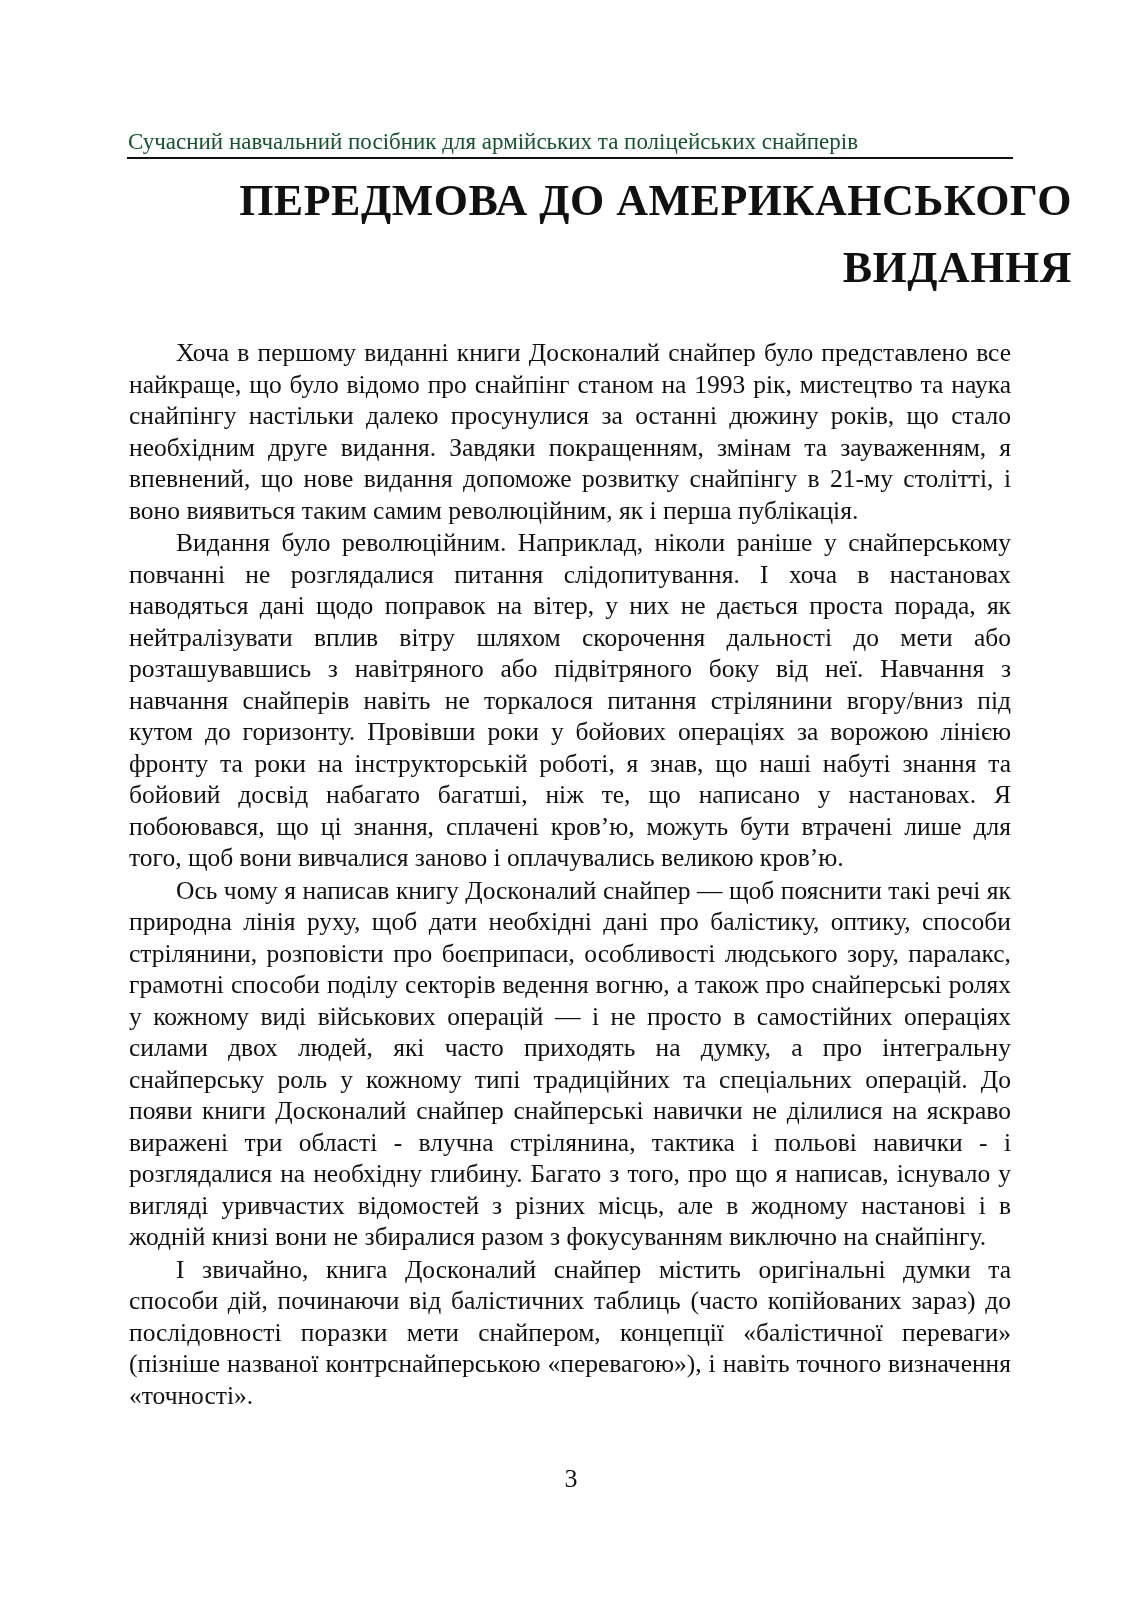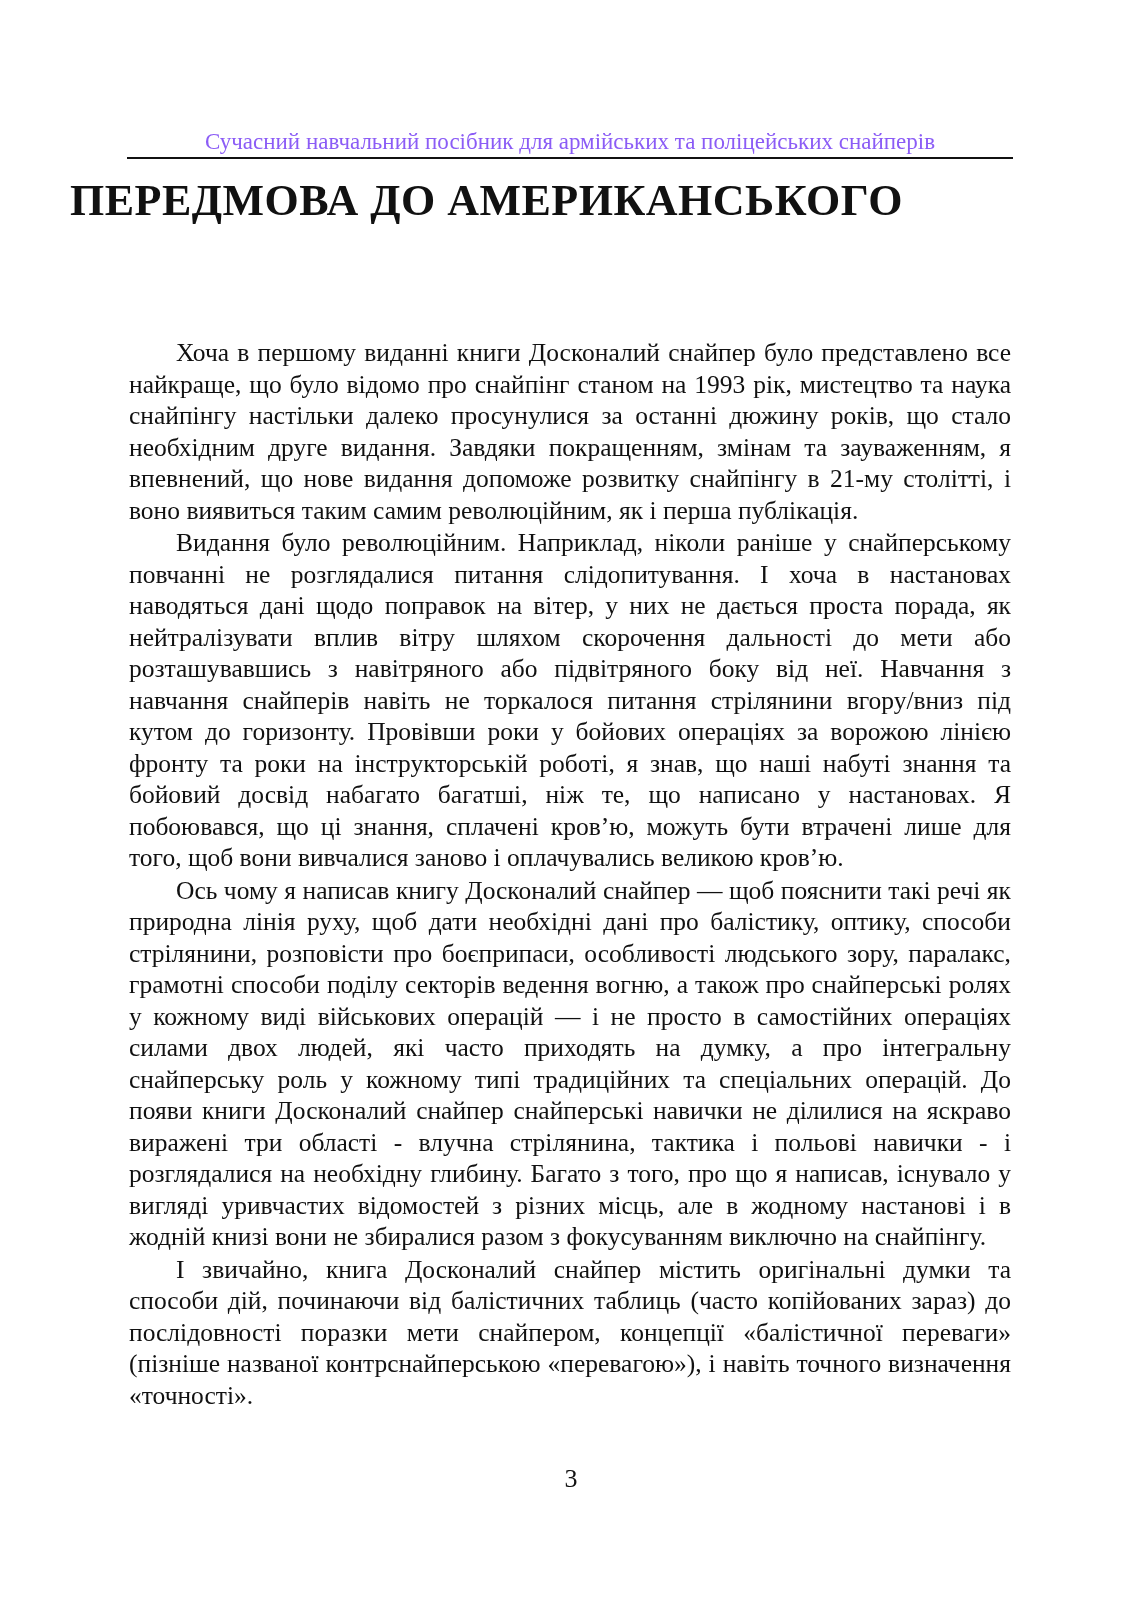--- a/index.html
+++ b/index.html
@@ -14,42 +14,41 @@
     background: #ffffff;
     color: #111111;
     font-family: "Liberation Serif", "DejaVu Serif", serif;
     overflow: hidden;
   }
   .running-head {
     position: absolute;
     top: 128px;
     left: 128px;
     width: 884px;
-    text-align: center;
     font-size: 23px;
     line-height: 28px;
     white-space: nowrap;
-    color: #8b5cf6;
+    color: #14532d;
   }
   .header-rule {
     position: absolute;
     top: 157px;
     left: 127px;
     width: 886px;
     border: none;
     border-top: 2px solid #111111;
     margin: 0;
   }
   .chapter-title {
     position: absolute;
     top: 167px;
     left: 70px;
     width: 1002px;
     margin: 0;
-    text-align: left;
+    text-align: right;
     font-size: 44px;
     font-weight: bold;
     line-height: 67px;
     letter-spacing: 0.5px;
     color: #111111;
   }
   .chapter-title .title-line {
     display: block;
   }
   .body-text {
@@ -81,20 +80,21 @@
 <body>
 
 <div class="page">
 
   <div class="running-head">Сучасний навчальний посібник для армійських та поліцейських снайперів</div>
 
   <hr class="header-rule">
 
   <h1 class="chapter-title">
     <span class="title-line">ПЕРЕДМОВА ДО АМЕРИКАНСЬКОГО</span>
+    <span class="title-line">ВИДАННЯ</span>
   </h1>
 
   <div class="body-text">
     <p>Хоча в першому виданні книги Досконалий снайпер було представлено все найкраще, що було відомо про снайпінг станом на 1993 рік, мистецтво та наука снайпінгу настільки далеко просунулися за останні дюжину років, що стало необхідним друге видання. Завдяки покращенням, змінам та зауваженням, я впевнений, що нове видання допоможе розвитку снайпінгу в 21-му столітті, і воно виявиться таким самим революційним, як і перша публікація.</p>
     <p>Видання було революційним. Наприклад, ніколи раніше у снайперському повчанні не розглядалися питання слідопитування. І хоча в настановах наводяться дані щодо поправок на вітер, у них не дається проста порада, як нейтралізувати вплив вітру шляхом скорочення дальності до мети або розташувавшись з навітряного або підвітряного боку від неї. Навчання з навчання снайперів навіть не торкалося питання стрілянини вгору/вниз під кутом до горизонту. Провівши роки у бойових операціях за ворожою лінією фронту та роки на інструкторській роботі, я знав, що наші набуті знання та бойовий досвід набагато багатші, ніж те, що написано у настановах. Я побоювався, що ці знання, сплачені кров’ю, можуть бути втрачені лише для того, щоб вони вивчалися заново і оплачувались великою кров’ю.</p>
     <p>Ось чому я написав книгу Досконалий снайпер — щоб пояснити такі речі як природна лінія руху, щоб дати необхідні дані про балістику, оптику, способи стрілянини, розповісти про боєприпаси, особливості людського зору, паралакс, грамотні способи поділу секторів ведення вогню, а також про снайперські ролях у кожному виді військових операцій — і не просто в самостійних операціях силами двох людей, які часто приходять на думку, а про інтегральну снайперську роль у кожному типі традиційних та спеціальних операцій. До появи книги Досконалий снайпер снайперські навички не ділилися на яскраво виражені три області - влучна стрілянина, тактика і польові навички - і розглядалися на необхідну глибину. Багато з того, про що я написав, існувало у вигляді уривчастих відомостей з різних місць, але в жодному настанові і в жодній книзі вони не збиралися разом з фокусуванням виключно на снайпінгу.</p>
     <p>І звичайно, книга Досконалий снайпер містить оригінальні думки та способи дій, починаючи від балістичних таблиць (часто копійованих зараз) до послідовності поразки мети снайпером, концепції «балістичної переваги» (пізніше названої контрснайперською «перевагою»), і навіть точного визначення «точності».</p>
   </div>
 
   <div class="page-number">3</div>

